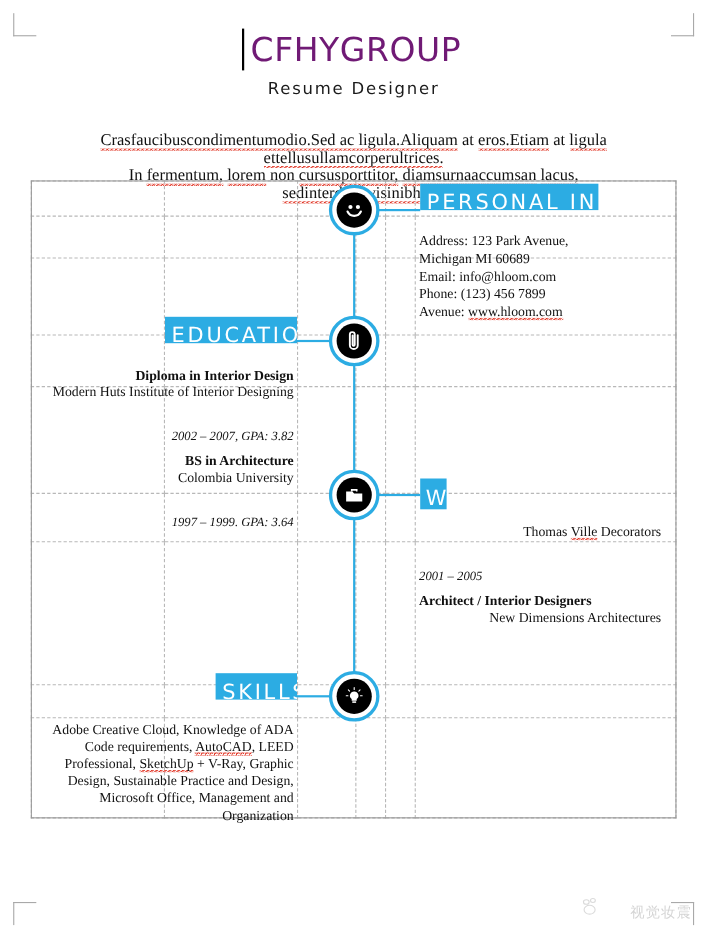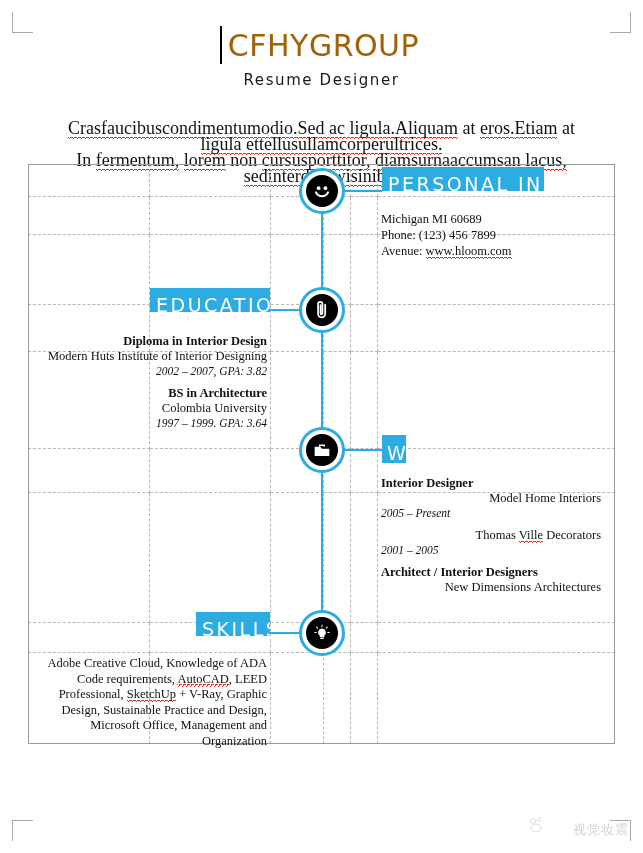--- a/index.html
+++ b/index.html
@@ -35,21 +35,21 @@
     left: 0; right: 0; top: 30px;
     text-align: center;
   }
   .company-title {
     position: relative;
     display: inline-block;
     font-family: "DejaVu Sans", sans-serif;
     font-size: 30px;
     font-weight: 400;
     letter-spacing: 0.5px;
-    color: #a16207;
+    color: #701a75;
     line-height: 1.05;
     padding-left: 4px;
   }
   .caret {
     position: absolute;
     left: -4px;
     top: -4px;
     width: 2px;
     height: 38px;
     background: #000;
@@ -62,21 +62,21 @@
     color: #1a1a1a;
   }
 
   
   .intro {
     position: absolute;
     left: 52px;
     right: 52px;
     top: 120px;
     text-align: center;
-    font-size: 18px;
+    font-size: 15px;
     line-height: 16px;
     color: #111;
   }
   .sp {
     
     background-image:
       repeating-linear-gradient(
         135deg,
         #e03020 0px, #e03020 1px,
         rgba(0,0,0,0) 1px, rgba(0,0,0,0) 2px);
@@ -180,21 +180,21 @@
     line-height: 15.5px;
     color: #111;
     z-index: 3;
   }
   .block.right { text-align: left; }
   .block.left  { text-align: right; }
 
   .ent { margin-bottom: 7px; }
   .ent .role  { font-weight: bold; font-size: 12.5px; line-height: 15px; }
   .ent .org   { font-size: 12.5px; line-height: 15px; text-align: right; }
-  .ent .dates { font-style: italic; font-size: 11.5px; line-height: 15px; }
+  .ent .dates { font-style: italic; font-size: 11.5px; line-height: 15px; margin-top: 26px; }
 
   .pi-line { font-size: 12.5px; line-height: 16px; }
 
   
   .watermark {
     position: absolute;
     right: 14px;
     bottom: 14px;
     display: flex;
     align-items: flex-end;
@@ -318,21 +318,23 @@
       <circle cx="8.6" cy="9.2" r="1.9" fill="#fff"></circle>
       <circle cx="15.4" cy="9.2" r="1.9" fill="#fff"></circle>
       <path d="M6 13.4 A6.6 6.6 0 0 0 18 13.4" stroke="#fff" stroke-width="2.1" fill="none" stroke-linecap="round"></path>
     </svg>
   </div>
 </div>
 <div class="banner" style="left:382px; top:167px; width:162px; height:24px;">
   <span style="margin-top:7px; margin-left:6px;">PERSONAL INFO</span>
 </div>
 <div class="block right" style="left:381px; top:211px; width:215px;">
+  <div class="pi-line">Address: 123 Park Avenue,</div>
   <div class="pi-line">Michigan MI 60689</div>
+  <div class="pi-line">Email: info@hloom.com</div>
   <div class="pi-line">Phone: (123) 456 7899</div>
   <div class="pi-line">
     <span>Avenue: </span><span class="sp">www.hloom.com</span>
   </div>
 </div>
 
 <div class="stub" style="left:262px; top:309px; width:42px;"></div>
 <div class="node" style="left:299px; top:287px;">
   <div class="disc">
     <svg width="22" height="22" viewBox="0 0 24 24">
@@ -362,25 +364,20 @@
     <svg width="22" height="22" viewBox="0 0 24 24">
       <path d="M4 8.5 h6.2 l1.7 2 H20 v8 H4 z" fill="#fff"></path>
       <path d="M9.5 8.5 v-1.6 h5 v1.6" stroke="#fff" stroke-width="1.6" fill="none"></path>
     </svg>
   </div>
 </div>
 <div class="banner" style="left:382px; top:435px; width:24px; height:28px;">
   <span style="margin-top:8px; margin-left:5px;">W</span>
 </div>
 <div class="block right" style="left:381px; top:476px; width:220px;">
-  <div class="ent">
-    <div class="role">Interior Designer</div>
-    <div class="org">Model Home Interiors</div>
-    <div class="dates">2005 – Present</div>
-  </div>
   <div class="ent">
     <div class="org"><span>Thomas </span><span class="sp">Ville</span><span> Decorators</span></div>
     <div class="dates">2001 – 2005</div>
   </div>
   <div class="ent">
     <div class="role">Architect / Interior Designers</div>
     <div class="org">New Dimensions Architectures</div>
   </div>
 </div>
 

